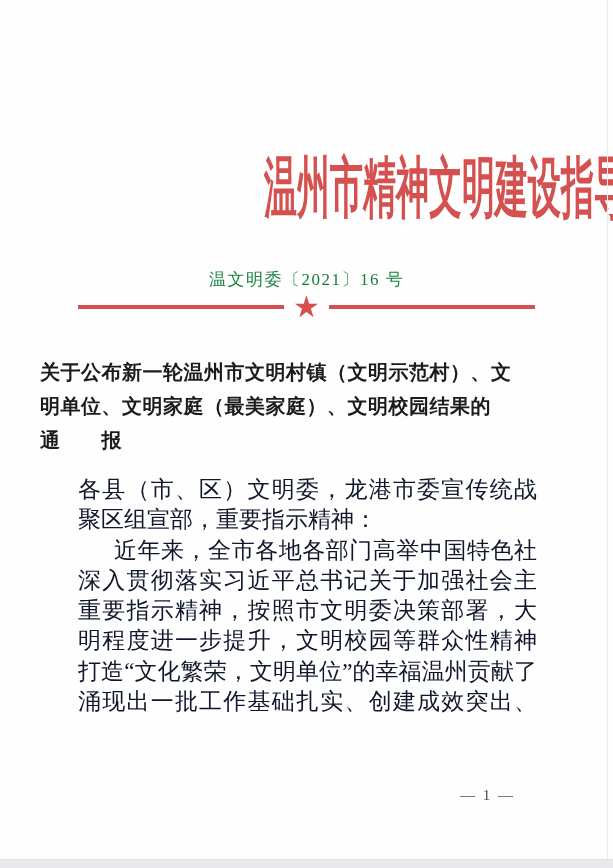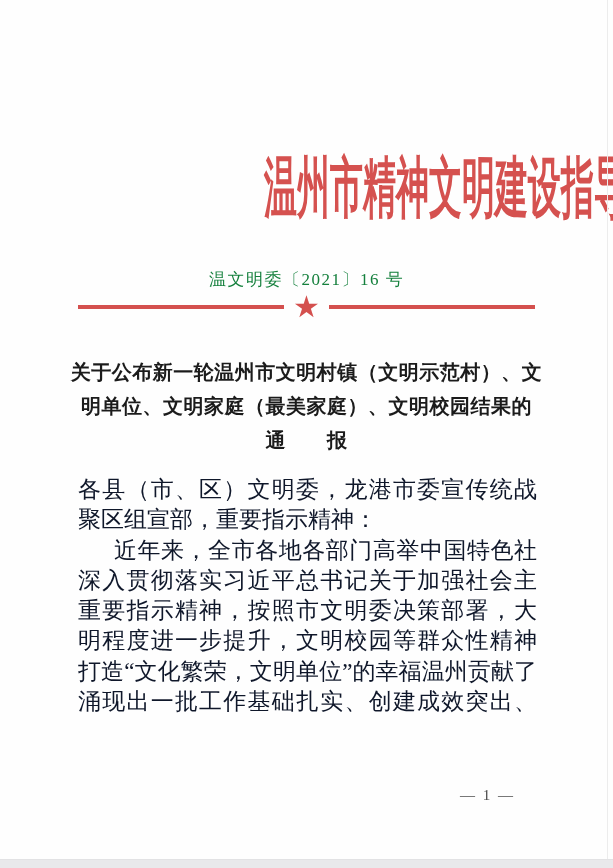--- a/index.html
+++ b/index.html
@@ -84,21 +84,21 @@
     font-size: 30px;
     line-height: 30px;
     color: #d4504e;
   }
   
   .doc-title {
     position: absolute;
     top: 355px;
     left: 40px;
     right: 40px;
-    text-align: center;
+    text-align: left;
     font-weight: 700;
     font-size: 20px;
     line-height: 34px;
     color: #1b1b1b;
     letter-spacing: 0.5px;
   }
   
   .doc-body {
     position: absolute;
     top: 475px;

